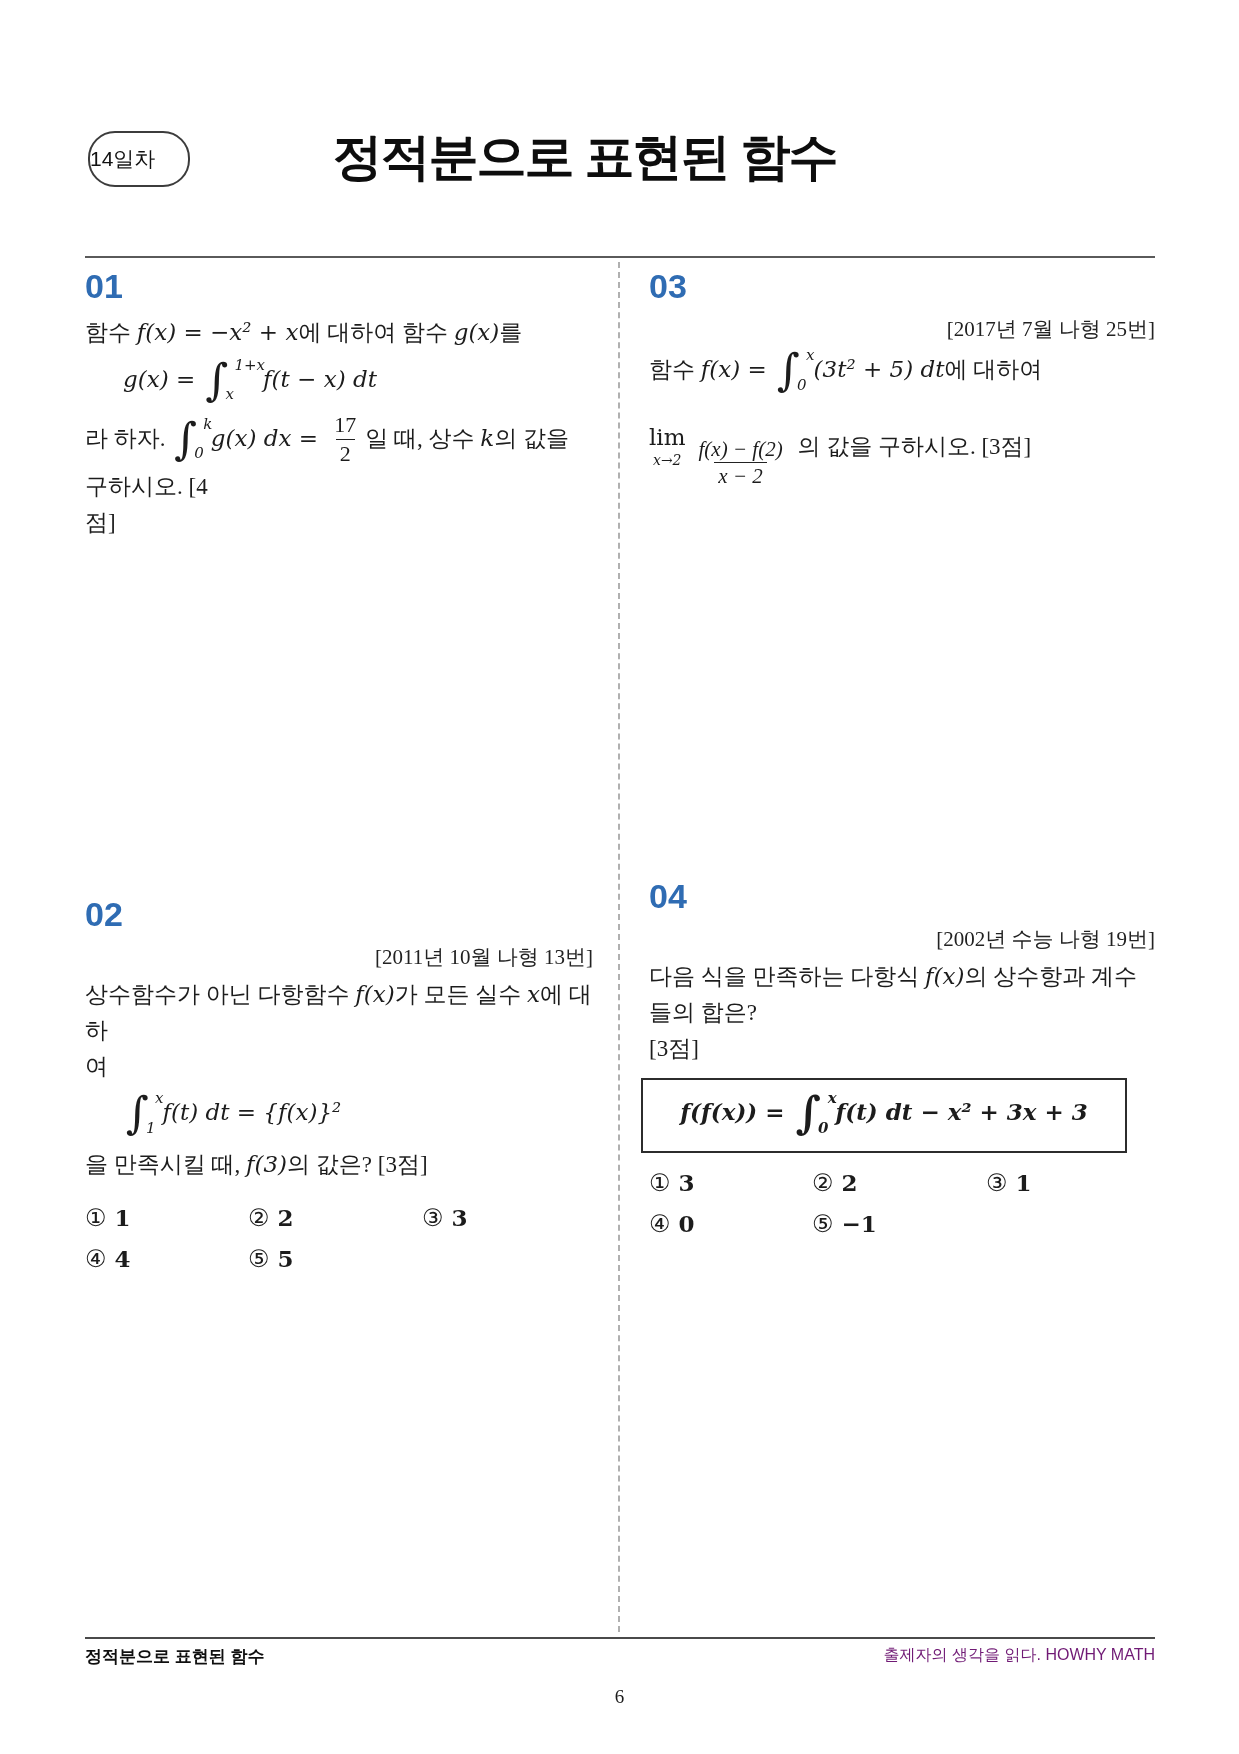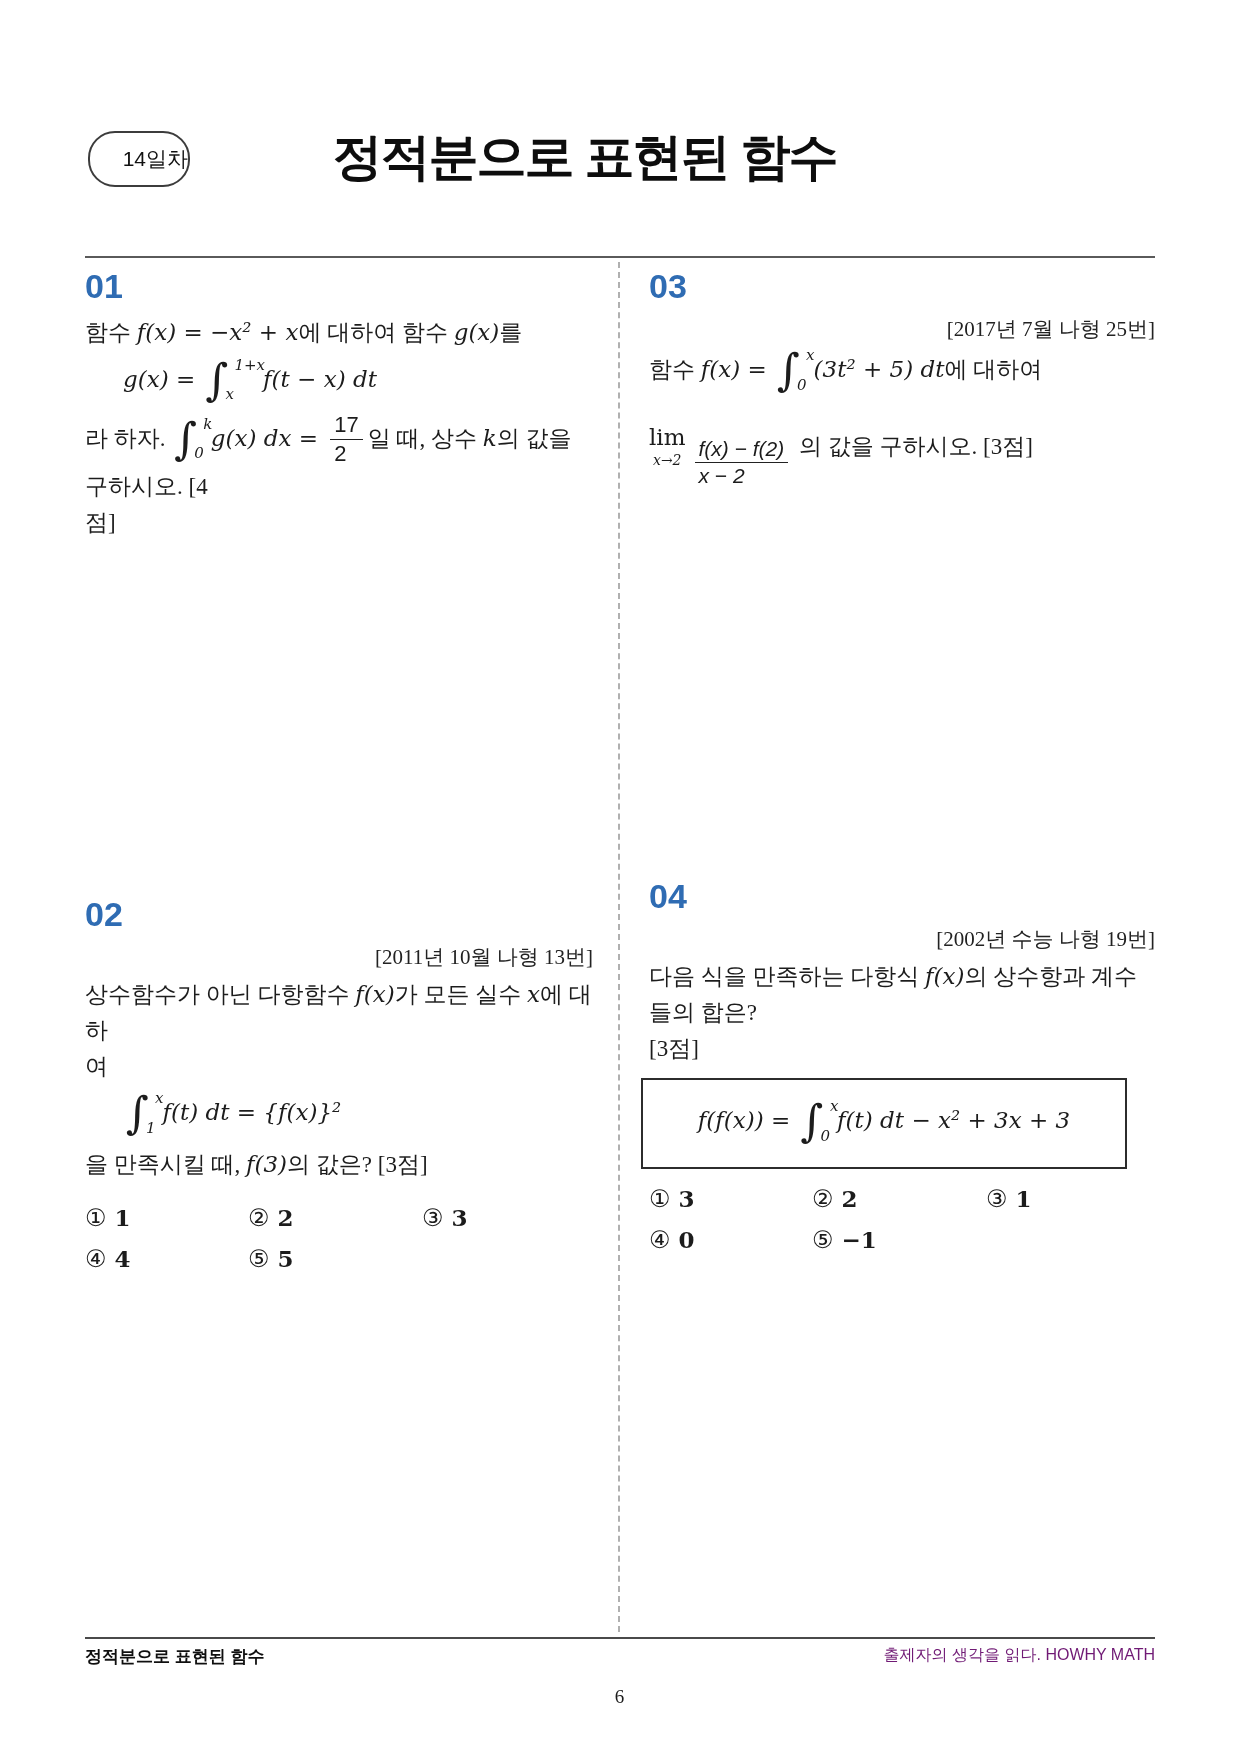--- a/index.html
+++ b/index.html
@@ -5,21 +5,21 @@
   html,body { margin:0; padding:0; background:#e8e8e8; }
   .page {
     position:relative; width:1239px; height:1754px; margin:0 auto;
     background:#ffffff; overflow:hidden;
     font-family:"Liberation Serif", serif; color:#1c1c1c;
   }
   
   .day-badge {
     position:absolute; left:88px; top:131px; width:98px; height:52px;
     border:2px solid #3c3c3c; border-radius:27px;
-    display:flex; align-items:center; justify-content:flex-end;
+    display:flex; align-items:center; justify-content:flex-start;
     font-family:"Liberation Sans", sans-serif; font-size:21px; color:#111;
   }
   .doc-title {
     position:absolute; left:0; right:70px; top:124px; text-align:center;
     font-family:"Liberation Sans", sans-serif; font-weight:bold;
     font-size:50px; letter-spacing:-2px; color:#0d0d0d;
   }
   .header-rule { position:absolute; left:85px; width:1070px; top:256px; border-top:2px solid #5a5a5a; }
   .col-divider { position:absolute; left:618px; top:262px; height:1370px; border-left:2px dashed #b0b0b0; }
 
@@ -49,43 +49,44 @@
   .int-bounds {
     display:inline-flex; flex-direction:column; justify-content:space-between;
     font-family:"DejaVu Serif", serif; font-style:italic; font-size:15px;
     padding:1px 0; margin-left:1px; line-height:1;
   }
   .int-up { transform:translateX(5px); }
   .int-lo { transform:translateX(-4px); }
 
   
   .frac {
-    display:inline-flex; flex-direction:column; 
-    vertical-align:middle; font-family:Liberation Sans, sans-serif;
+    display:inline-flex; flex-direction:column; align-items:center;
+    vertical-align:middle; font-family:Liberation Serif, serif;
     margin:0 5px; line-height:1.25; position:relative; top:-2px;
   }
   .frac.upright { font-style:normal; font-size:22px; }
   .frac.italic  { font-style:italic; font-size:21px;margin-top:32px; }
   .frac-num { padding:0 4px; }
   .frac-den { border-top:1.6px solid #222; padding:0 4px; }
 
   
   .lim {
     display:inline-flex; flex-direction:column; align-items:center;
     vertical-align:middle; font-family:"DejaVu Serif", serif;
     line-height:1; margin-right:4px; position:relative; top:-2px;
   }
   .lim-word { font-size:23px; font-style:normal; }
   .lim-sub  { font-size:14px; font-style:italic; margin-top:4px;text-align:center; }
 
   
   .eq-box {
     border:2px solid #2c2c2c; margin:12px 0 16px -8px; width:486px;
-    box-sizing:border-box; padding:20px 8px; text-align:center;
+    box-sizing:border-box; padding:12px 8px; text-align:center;
     font-size:23px;
+    font-weight:bold;
   }
 
   
   .choices {
     display:grid; grid-template-columns:163px 174px 1fr;
     row-gap:13px; margin-top:22px; font-size:23px;
   }
   .choice { white-space:nowrap; }
   .choice-marker { font-family:"DejaVu Sans", sans-serif; font-size:24px; }
   .choice-value { font-family:"DejaVu Serif", serif; font-weight:bold; margin-left:8px; }

